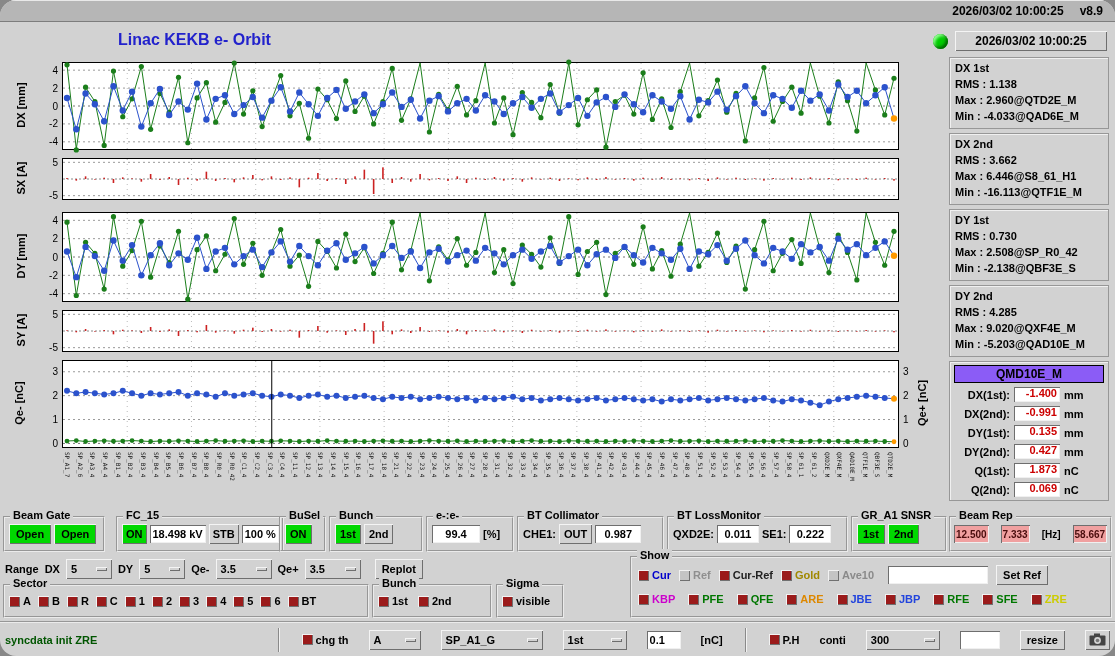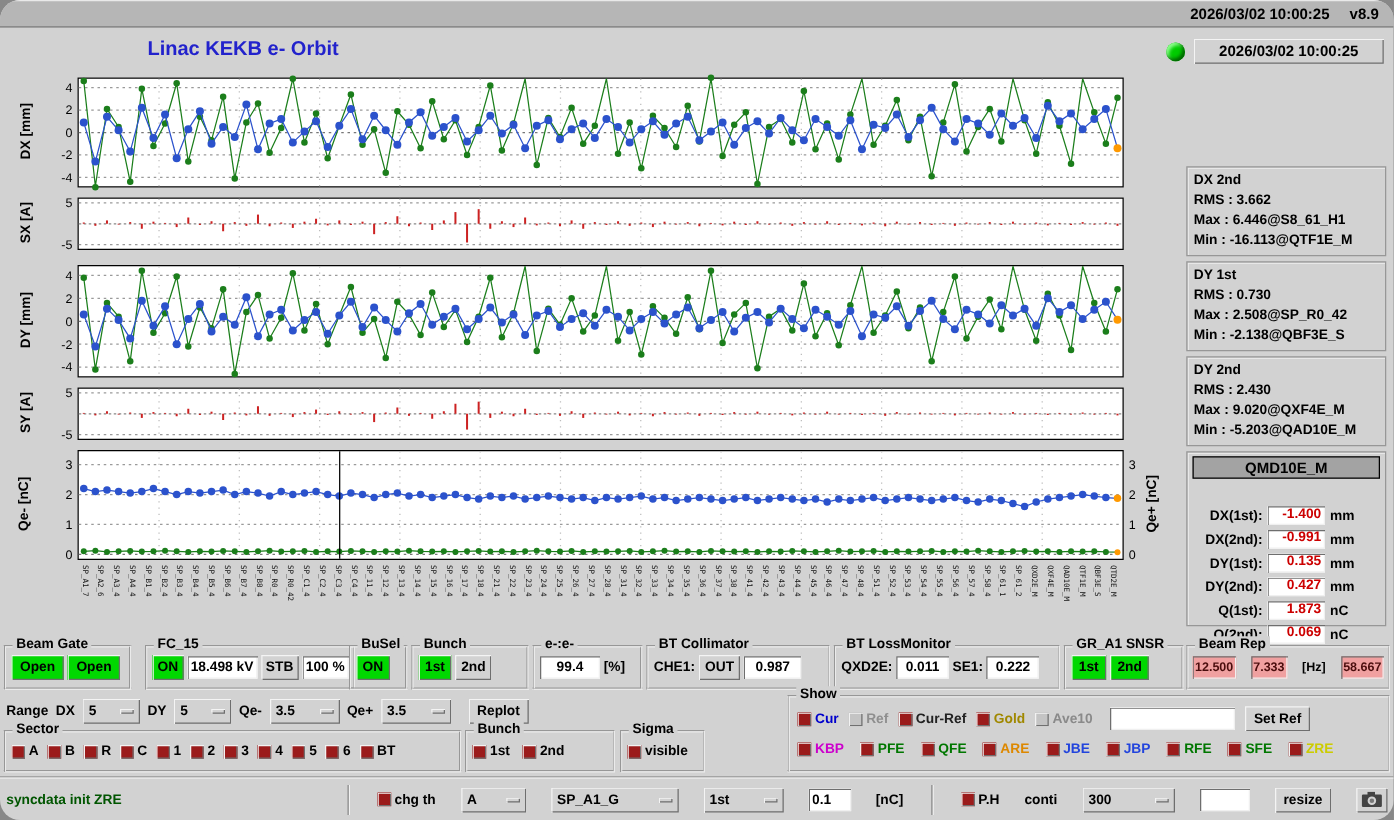--- a/index.html
+++ b/index.html
@@ -48,22 +48,22 @@
   
   .led{position:absolute;left:933px;top:34px;width:15px;height:15px;border-radius:50%;background:#00cc00;
        box-shadow:inset -2px -2px 3px #006600, inset 2px 2px 3px #90ff90;}
   .datebox{position:absolute;left:955px;top:31px;width:152px;height:20px;display:flex;align-items:center;
        justify-content:center;font-weight:bold;font-size:12px;}
   .statbox{position:absolute;left:949px;width:160px;height:72px;border:1px solid #979797;
        box-shadow:inset 1px 1px 0 #f0f0f0;padding:2px 5px;box-sizing:border-box;
        font-size:11px;font-weight:bold;line-height:16px;white-space:nowrap;}
   .qmd{position:absolute;left:949px;top:361px;width:160px;height:140px;border:1px solid #979797;
        box-shadow:inset 1px 1px 0 #f0f0f0;box-sizing:border-box;padding:3px 4px;}
-  .qmd-title{background:#a3a3a3;border:1px solid #000;font-weight:bold;font-size:12px;text-align:center;
-       height:16px;line-height:16px;margin-bottom:20px;}
+  .qmd-title{background:#8b5cf6;border:1px solid #000;font-weight:bold;font-size:12px;text-align:center;
+       height:16px;line-height:16px;margin-bottom:2px;}
   .qrow{display:flex;align-items:center;gap:4px;height:19px;}
   .qlabel{width:56px;text-align:right;font-size:11px;font-weight:bold;}
   .qval{width:46px;height:15px;background:#fff;color:#cc0000;font-size:11px;font-weight:bold;
         text-align:right;padding:0 3px;box-sizing:border-box;
         box-shadow:inset 1px 1px 0 #6e6e6e, inset -1px -1px 0 #f0f0f0;}
   .qunit{font-size:11px;font-weight:bold;}
   
   .rangerow{position:absolute;left:5px;top:558px;height:22px;display:flex;align-items:center;gap:6px;}
   
   .statusbar{position:absolute;left:0;top:621px;width:100%;height:35px;border-top:2px groove #ebebeb;
@@ -996,35 +996,41 @@
       <span style="left: 774.354px;">QXF4E_M</span>
       <span style="left: 787.015px;">QAD10E_M</span>
       <span style="left: 799.677px;">QTF1E_M</span>
       <span style="left: 812.338px;">QBF3E_S</span>
       <span style="left: 825px;">QTD2E_M</span>
     </div>
 
   <div class="led"></div>
   <div class="datebox raised">2026/03/02 10:00:25</div>
 
+  <div class="statbox" style="top:57px">
+    <div>DX 1st</div>
+    <div>RMS : 1.138</div>
+    <div>Max : 2.960@QTD2E_M</div>
+    <div>Min : -4.033@QAD6E_M</div>
+  </div>
   <div class="statbox" style="top:133px">
     <div>DX 2nd</div>
     <div>RMS : 3.662</div>
     <div>Max : 6.446@S8_61_H1</div>
     <div>Min : -16.113@QTF1E_M</div>
   </div>
   <div class="statbox" style="top:209px">
     <div>DY 1st</div>
     <div>RMS : 0.730</div>
     <div>Max : 2.508@SP_R0_42</div>
     <div>Min : -2.138@QBF3E_S</div>
   </div>
   <div class="statbox" style="top:285px">
     <div>DY 2nd</div>
-    <div>RMS : 2.430</div>
+    <div>RMS : 4.285</div>
     <div>Max : 9.020@QXF4E_M</div>
     <div>Min : -5.203@QAD10E_M</div>
   </div>
 
   <div class="qmd">
     <div class="qmd-title">QMD10E_M</div>
     <div class="qrow">
       <span class="qlabel">DX(1st):</span>
       <span class="qval">-1.400</span>
       <span class="qunit">mm</span>

